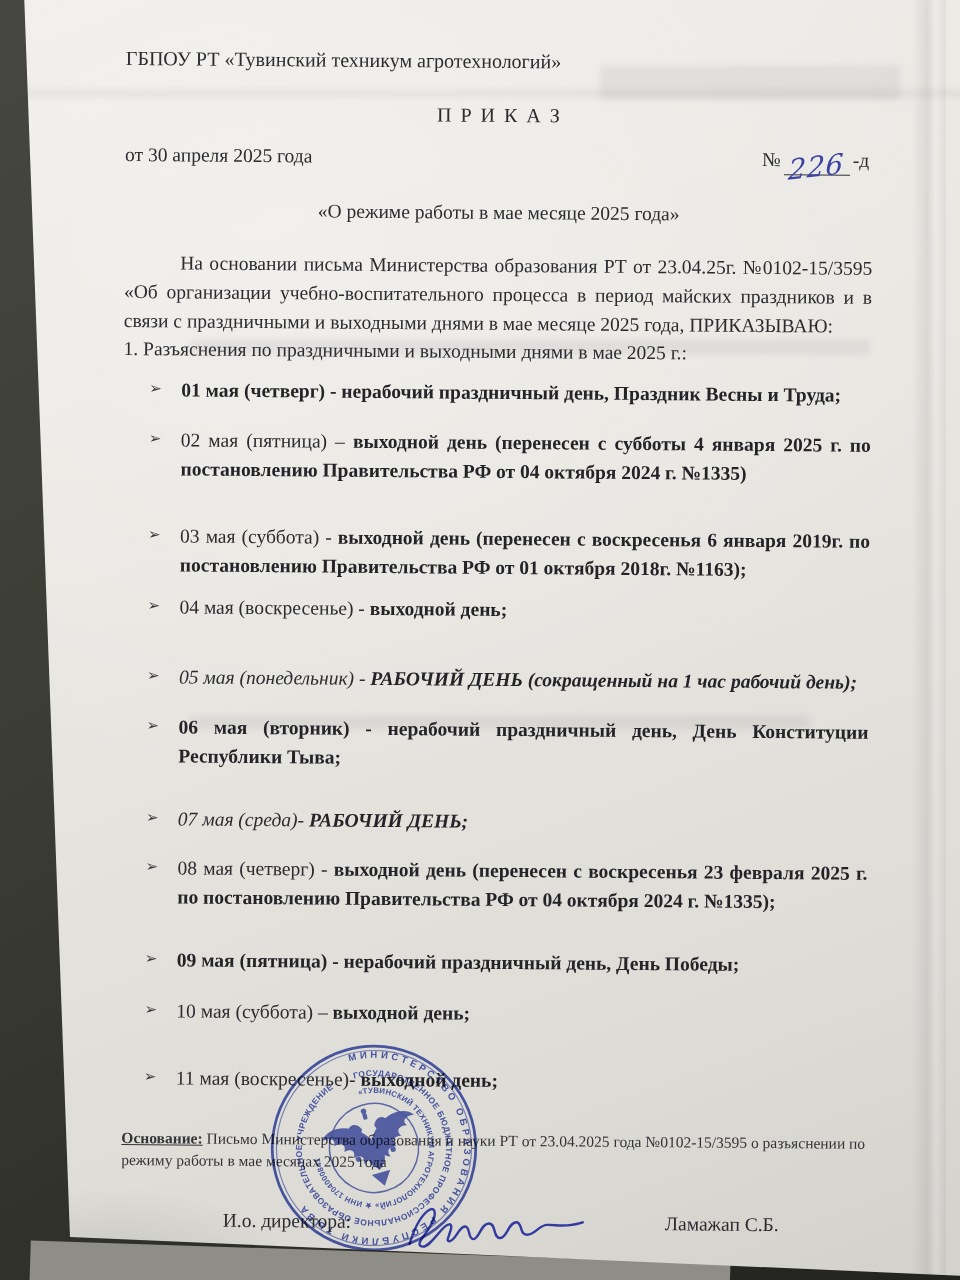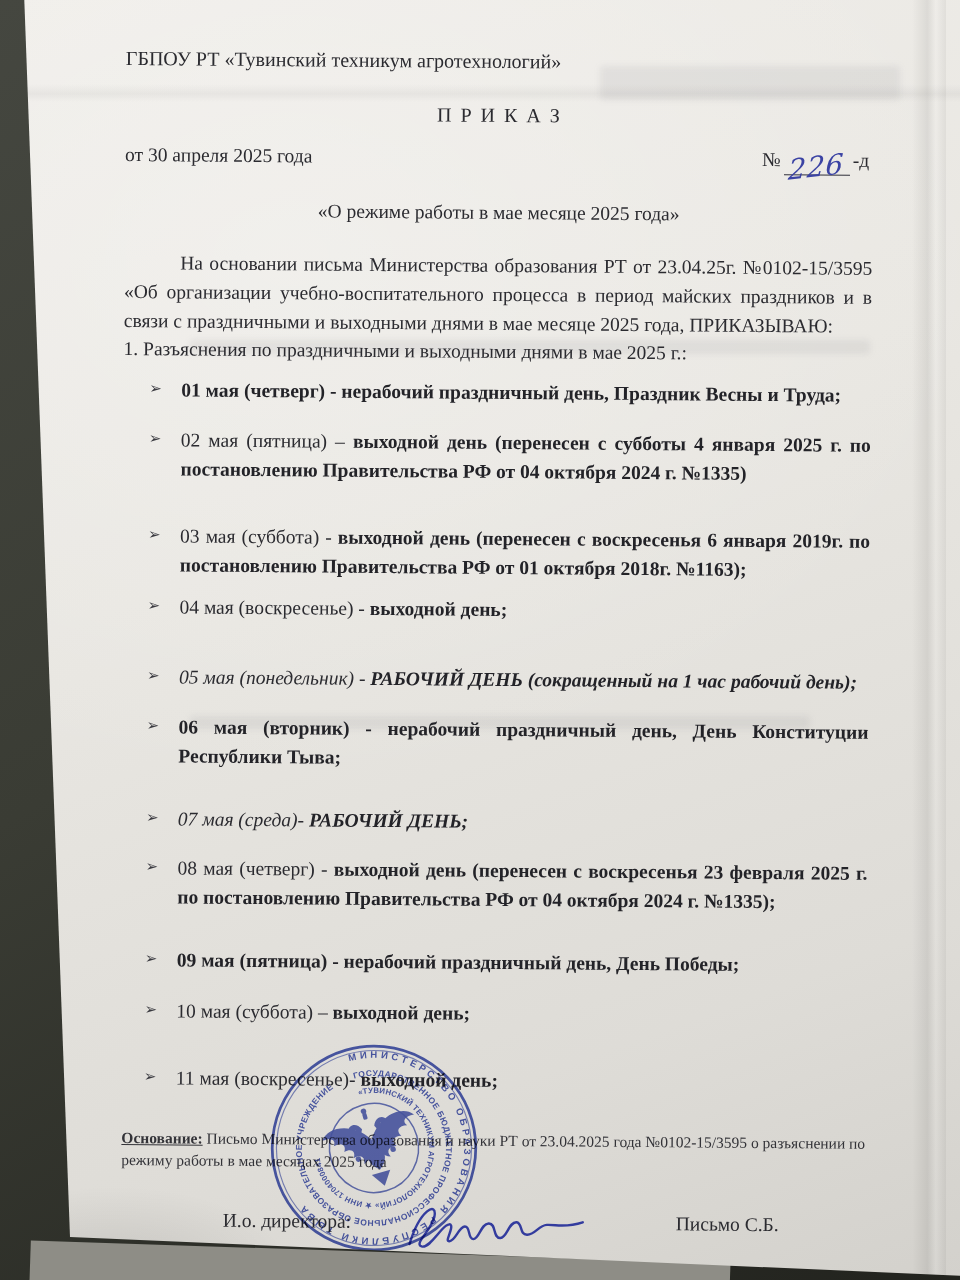--- a/index.html
+++ b/index.html
@@ -102,21 +102,21 @@
 
       <p class="basis">
         <span class="basis-label">Основание:</span><span> Письмо Министерства образования и науки РТ от 23.04.2025 года №0102-15/3595 о разъяснении по режиму работы в мае месяцах 2025 года</span>
       </p>
 
       <div class="sig-row">
         <span class="sig-role">И.о. директора:</span>
         <svg class="sig-svg" width="210" height="56" viewBox="0 0 210 56">
           <path d="M14,44 C26,10 44,2 40,18 C36,32 18,44 26,47 C32,49 40,38 47,31 C53,25 58,24 56,31 C54,38 50,43 54,43 C60,43 64,29 70,29 C76,29 72,42 78,42 C84,42 86,27 94,27 C102,27 97,42 105,42 C112,42 114,26 122,27 C128,28 124,40 132,40 C140,40 144,31 152,31 C162,31 170,35 188,30" fill="none" stroke="#333c9e" stroke-width="2.4" stroke-linecap="round" transform="rotate(-3 105 28)"></path>
         </svg>
-        <span class="sig-name">Письмо С.Б.</span>
+        <span class="sig-name">Ламажап С.Б.</span>
       </div>
     </div>
 
     <svg class="stamp" viewBox="0 0 200 200">
       <defs>
         <path id="rOuter" d="M100,15 A85,85 0 1 1 99.9,15"></path>
         <path id="rMid" d="M100,32 A68,68 0 1 1 99.9,32"></path>
         <path id="rInner" d="M100,48 A52,52 0 1 1 99.9,48"></path>
       </defs>
       <circle cx="100" cy="100" r="96" fill="none" stroke="#4152b4" stroke-width="2.6"></circle>

